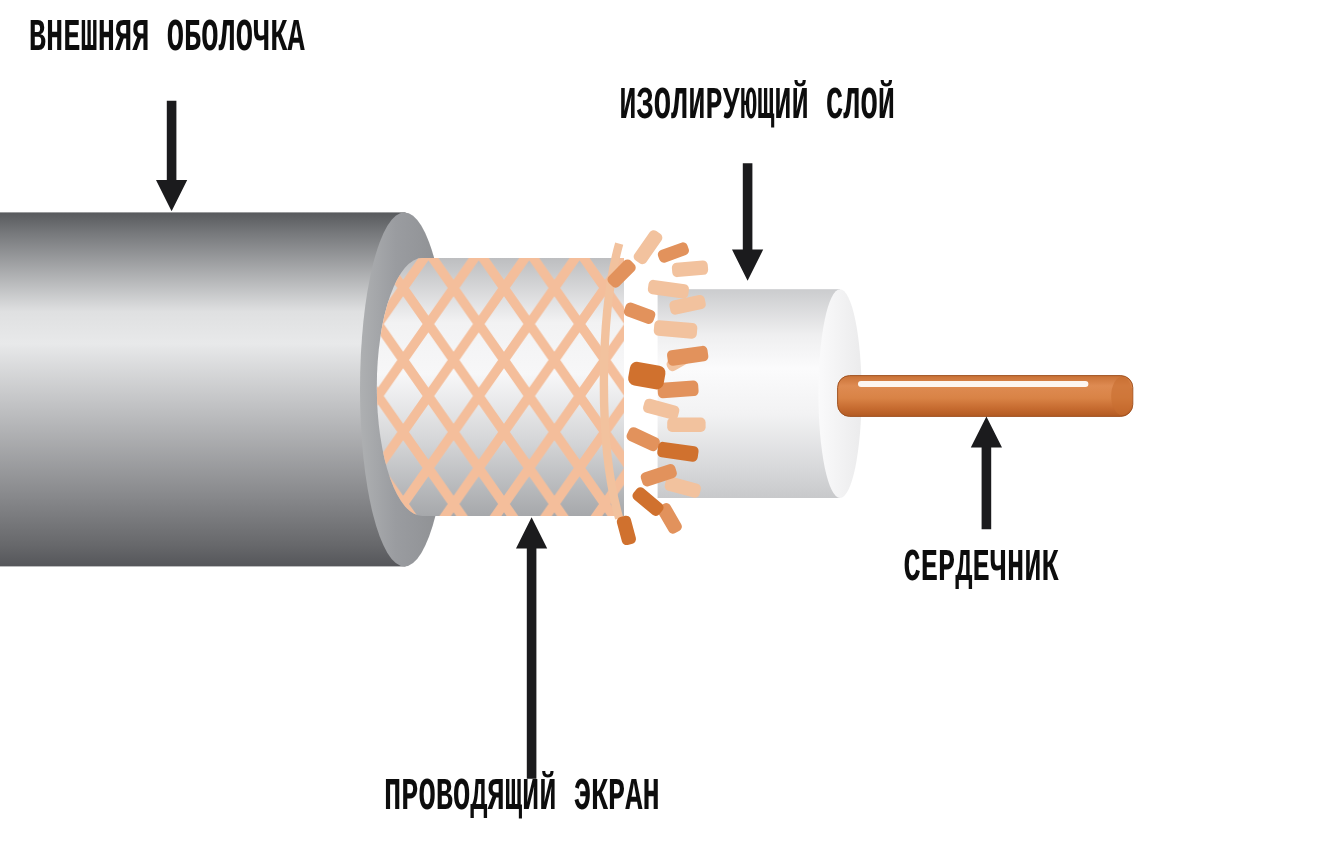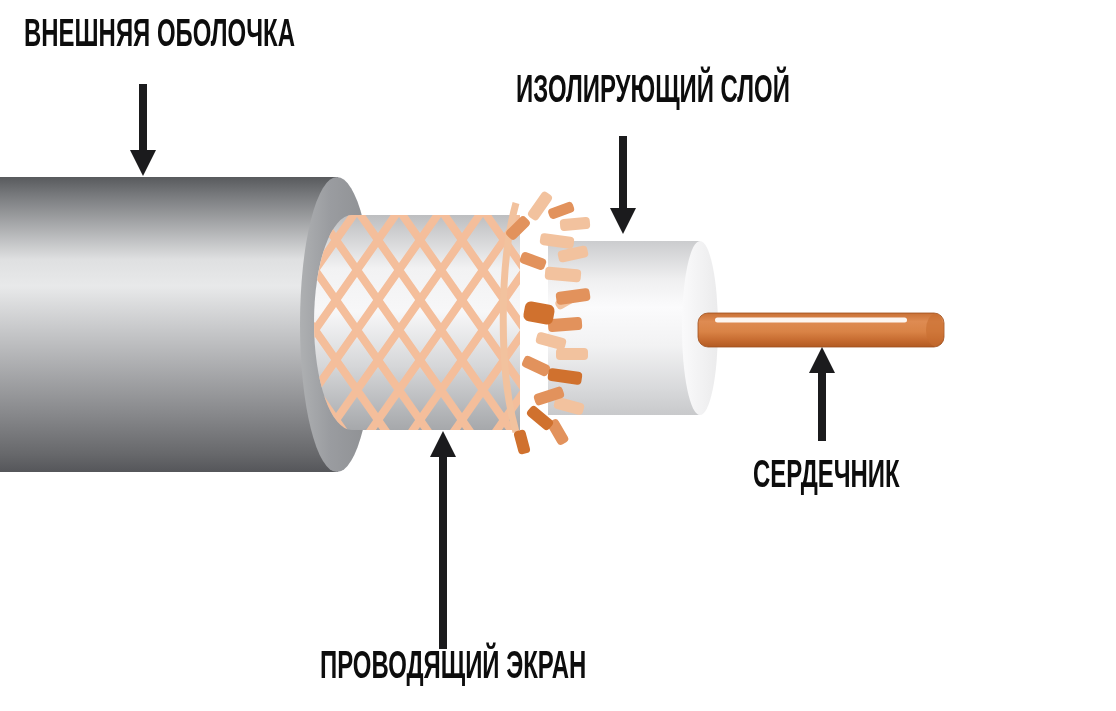--- a/index.html
+++ b/index.html
@@ -1,21 +1,21 @@
 <!DOCTYPE html>
 <html style="--background: #FFFFFF; --label-text: #0D0D0D; --arrow: #1B1B1D; --jacket-dark: #5F6164; --jacket-light: #E8E9EA; --jacket-cap: #9A9CA0; --braid-strand: #F4BE9B; --braid-bg-light: #F7F7F8; --braid-bg-dark: #A6A8AB; --fray-light: #F2C29E; --fray-mid: #E2925C; --fray-dark: #D0712E; --insulator-light: #FBFBFC; --insulator-dark: #C8C9CB; --core-main: #DE8B52; --core-dark: #B25A22; --core-highlight: #FFFFFF;"><head>
 <meta charset="utf-8">
 <style>
   html,body{margin:0;padding:0;background:#ffffff;}
   .stage{
     position:relative;
     width:1116px;height:711px;
     background:var(--background,#fff);
     overflow:hidden;
-    font-family:Liberation Sans, sans-serif;
+    font-family:Liberation Mono, monospace;
   }
   .stage svg{position:absolute;left:0;top:0;}
   .label{
     position:absolute;
     color:var(--label-text,#0d0d0d);
     font-weight:bold;
     font-size:38px;
     line-height:38px;
     white-space:nowrap;
     transform:scaleX(0.63);

